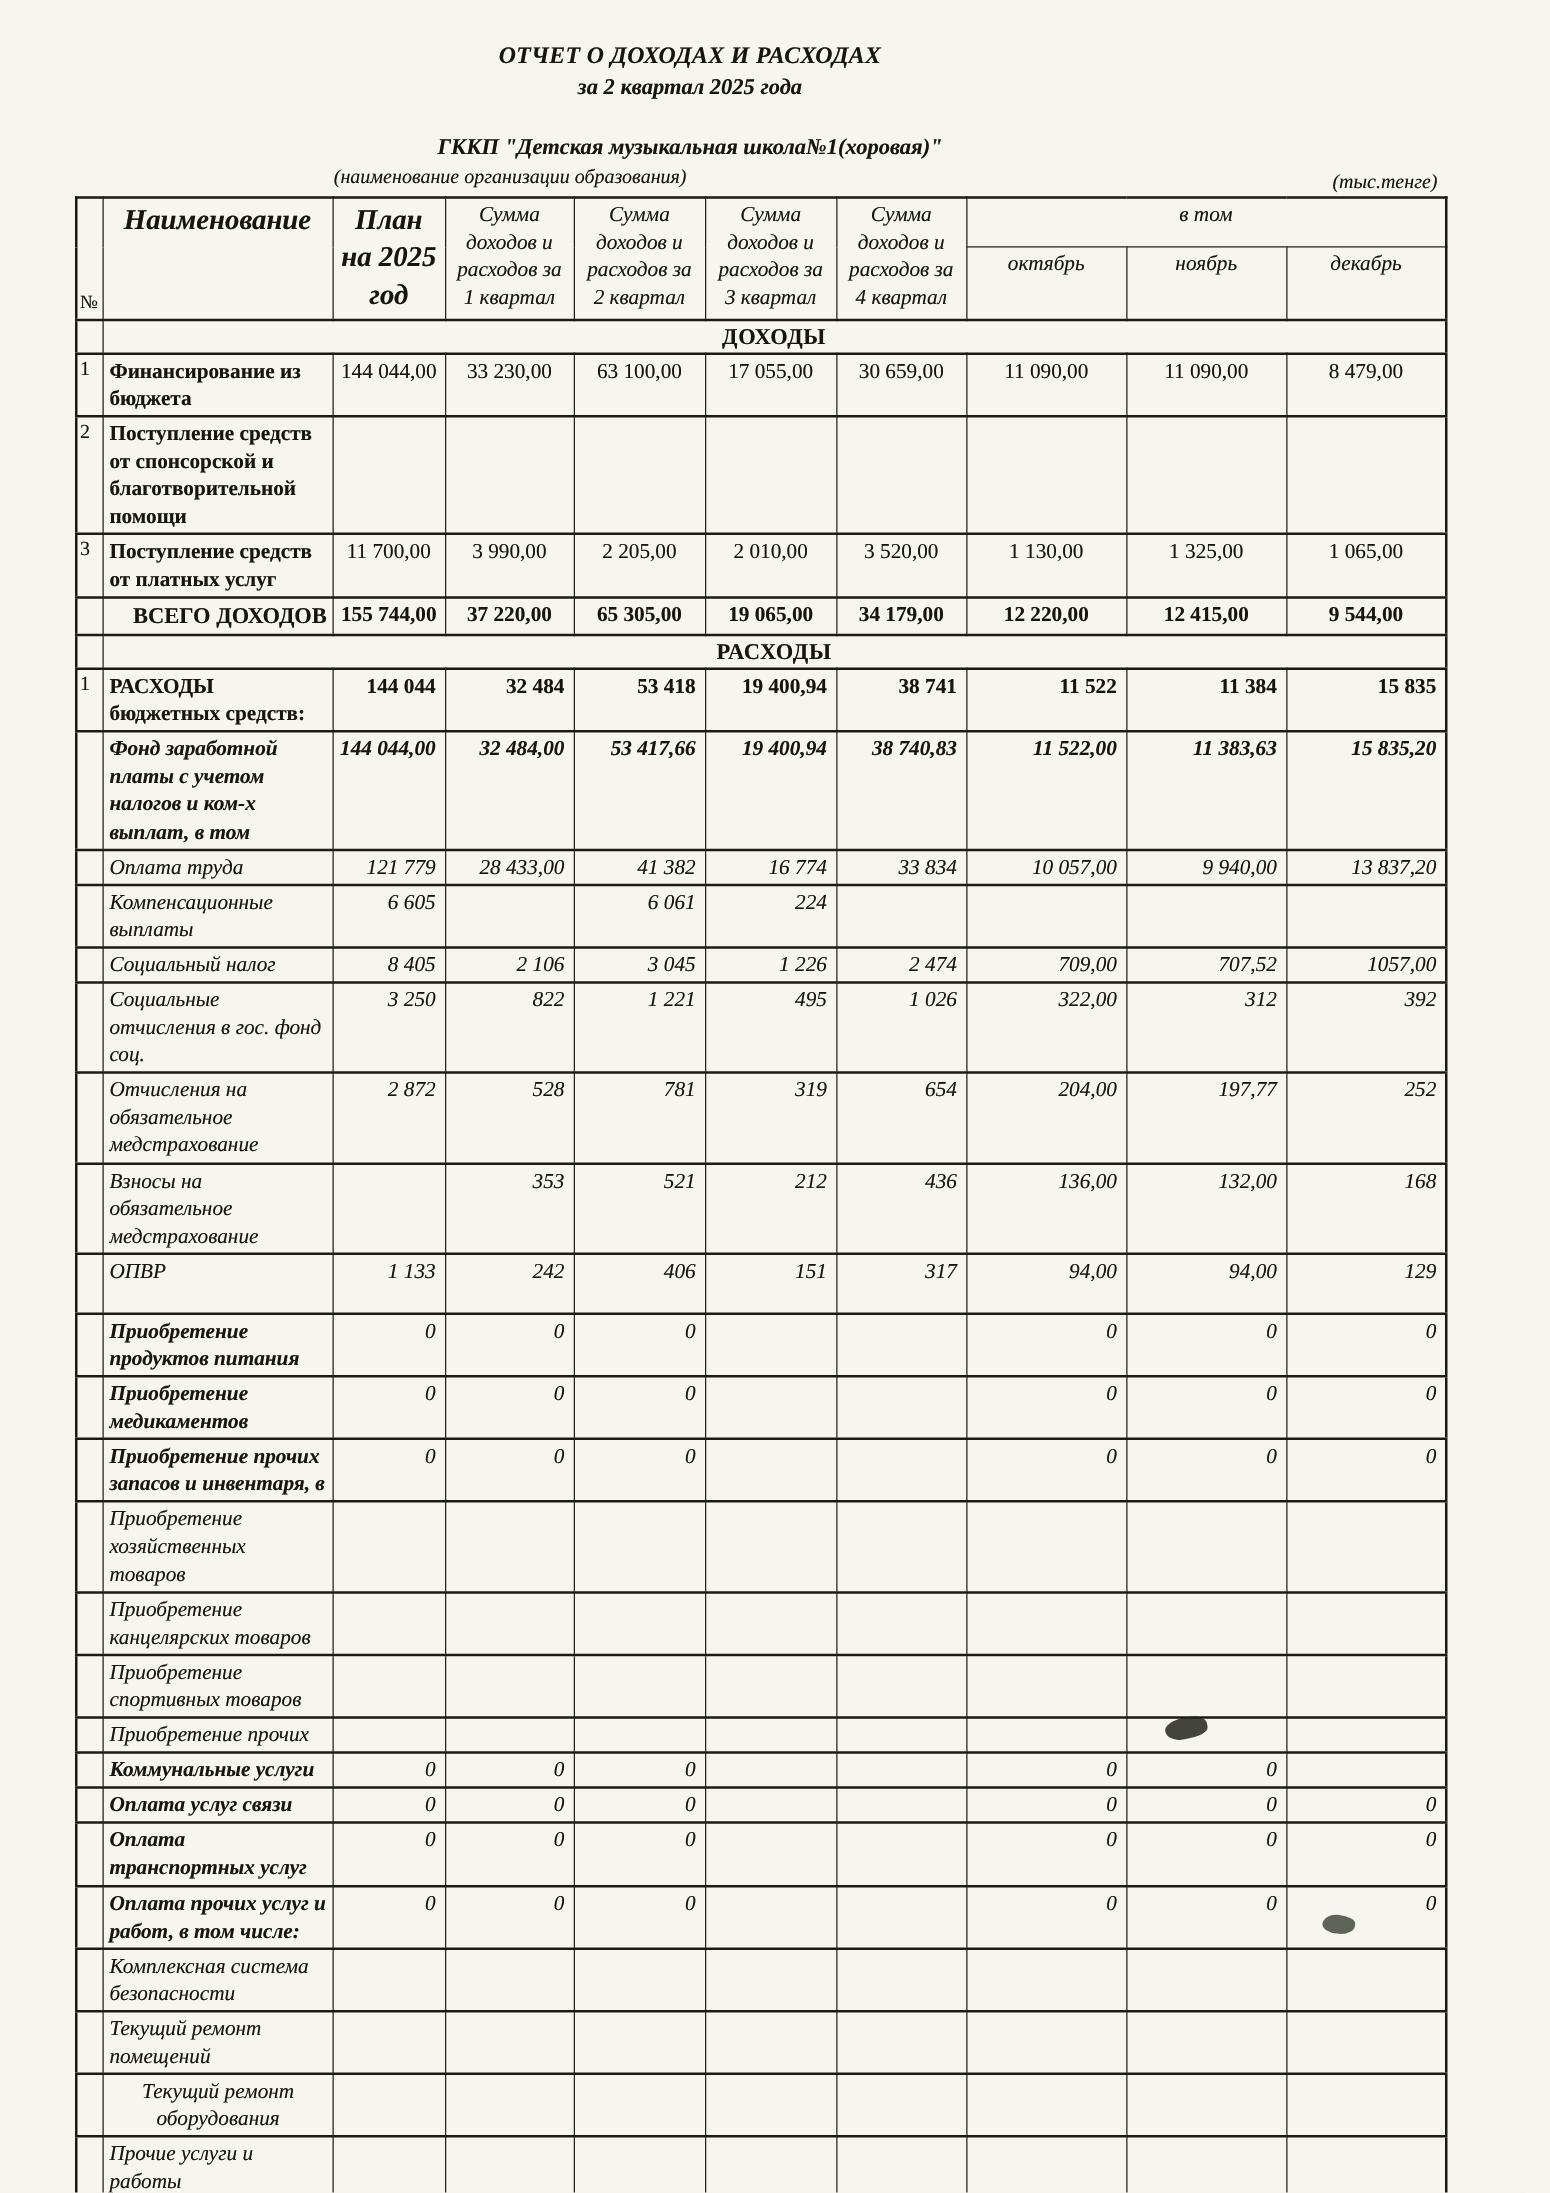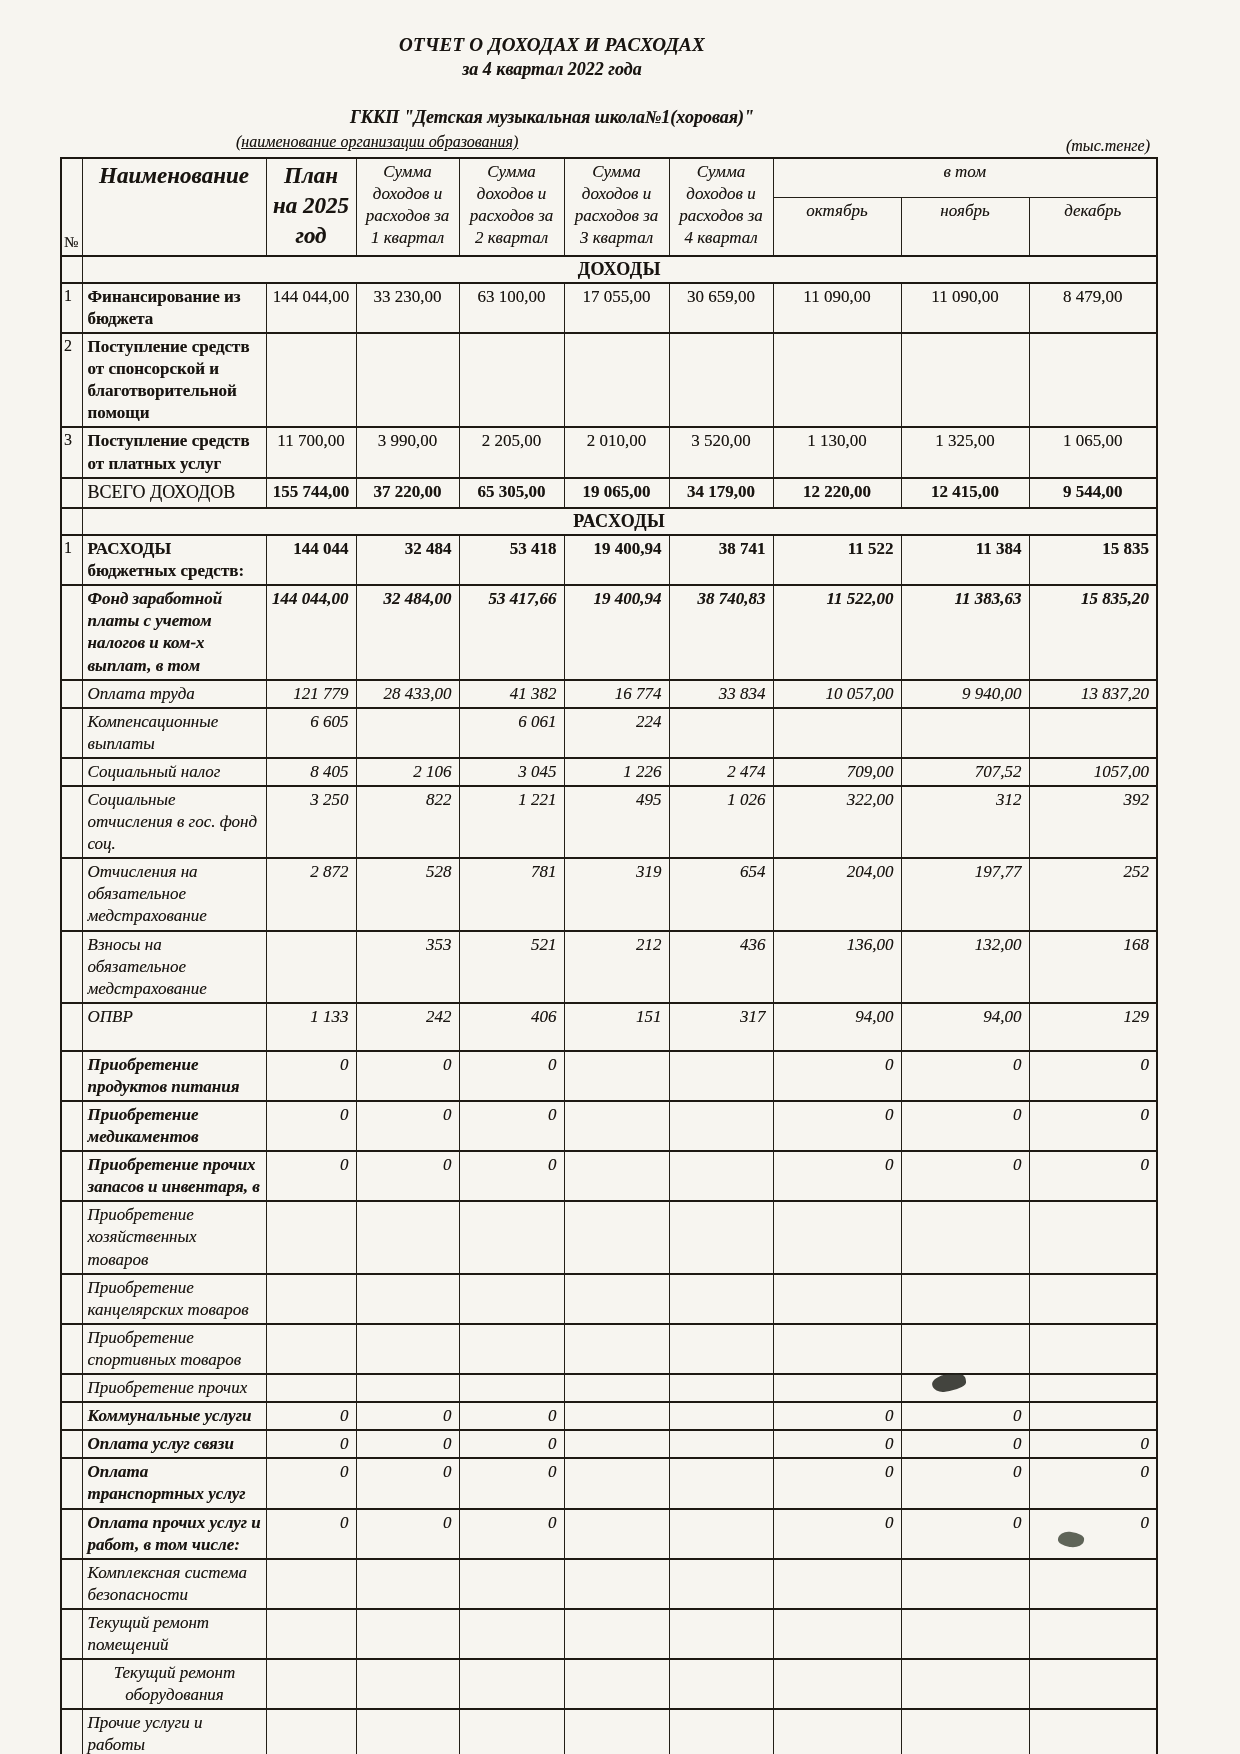--- a/index.html
+++ b/index.html
@@ -15,21 +15,21 @@
     color:#181410;
     overflow:hidden;
     text-shadow:0 0 .5px rgba(25,20,14,.45);
   }
   
   .titles{width:1104px;text-align:center;padding-top:34px;}
   .t1{font-weight:bold;font-style:italic;font-size:19px;letter-spacing:.3px;}
   .t2{font-weight:bold;font-style:italic;font-size:18px;margin-top:3px;}
   .org{font-weight:bold;font-style:italic;font-size:18px;margin-top:27px;}
   .subline{position:relative;height:24px;margin-top:5px;font-style:italic;font-size:16px;}
-  .caption{position:absolute;left:236px;top:0;text-decoration:underline;}
+  .caption{position:absolute;left:267px;top:0;}
   .units{position:absolute;right:90px;top:4px;}
   
   table.report{
     margin-left:60px;
     width:1096px;
     border-collapse:collapse;
     table-layout:fixed;
     border:2.5px solid #1d1812;
   }
   .report th,.report td{
@@ -60,21 +60,21 @@
     text-align:center;font-weight:bold;font-size:18px;
     font-style:normal;padding:1px;vertical-align:middle;letter-spacing:.5px;
   }
   
   tr.income td.val{text-align:center;}
   tr.income td.label{font-weight:bold;}
   
   tr.expense td.val{text-align:right;padding-right:7px;font-style:italic;}
   tr.expense td.label{font-style:italic;}
   
-  tr.st-total td.label{font-weight:normal;font-style:normal;text-align:left;font-size:18px;margin-left:38px;}
+  tr.st-total td.label{font-weight:bold;font-style:normal;text-align:right;font-size:18px;margin-left:38px;}
   tr.st-total td.val{font-weight:bold;}
   tr.st-bold td.label{font-weight:bold;font-style:normal;}
   tr.st-bold td.val{font-weight:bold;font-style:normal;}
   tr.st-bolditalic td.label,tr.st-bolditalic td.val{font-weight:bold;font-style:italic;}
   tr.st-emph td.label{font-weight:bold;font-style:italic;}
   
   tbody tr:nth-child(2){height:46px;}  tbody tr:nth-child(3){height:78px;}
   tbody tr:nth-child(4){height:46px;}  tbody tr:nth-child(5){height:30px;}
   tbody tr:nth-child(7){height:38px;}  tbody tr:nth-child(8){height:70px;}
   tbody tr:nth-child(9){height:27px;padding-left:42px;}  tbody tr:nth-child(10){height:38px;}
@@ -96,21 +96,21 @@
   .s2{left:1058px;top:1532px;width:26px;height:15px;background:#2c3326;opacity:.75;
       border-radius:45% 55% 50% 50%/60% 40% 55% 45%;transform:rotate(6deg);}
 </style>
 </head>
 <body>
 
 <div class="page">
 
   <div class="titles">
     <div class="t1">ОТЧЕТ О ДОХОДАХ И РАСХОДАХ</div>
-    <div class="t2">за 4 квартал 2022 года</div>
+    <div class="t2">за 2 квартал 2025 года</div>
     <div class="org">ГККП "Детская музыкальная школа№1(хоровая)"</div>
   </div>
 
   <div class="subline">
     <span class="caption">(наименование организации образования)</span>
     <span class="units">(тыс.тенге)</span>
   </div>
 
   <table class="report">
     <colgroup>

